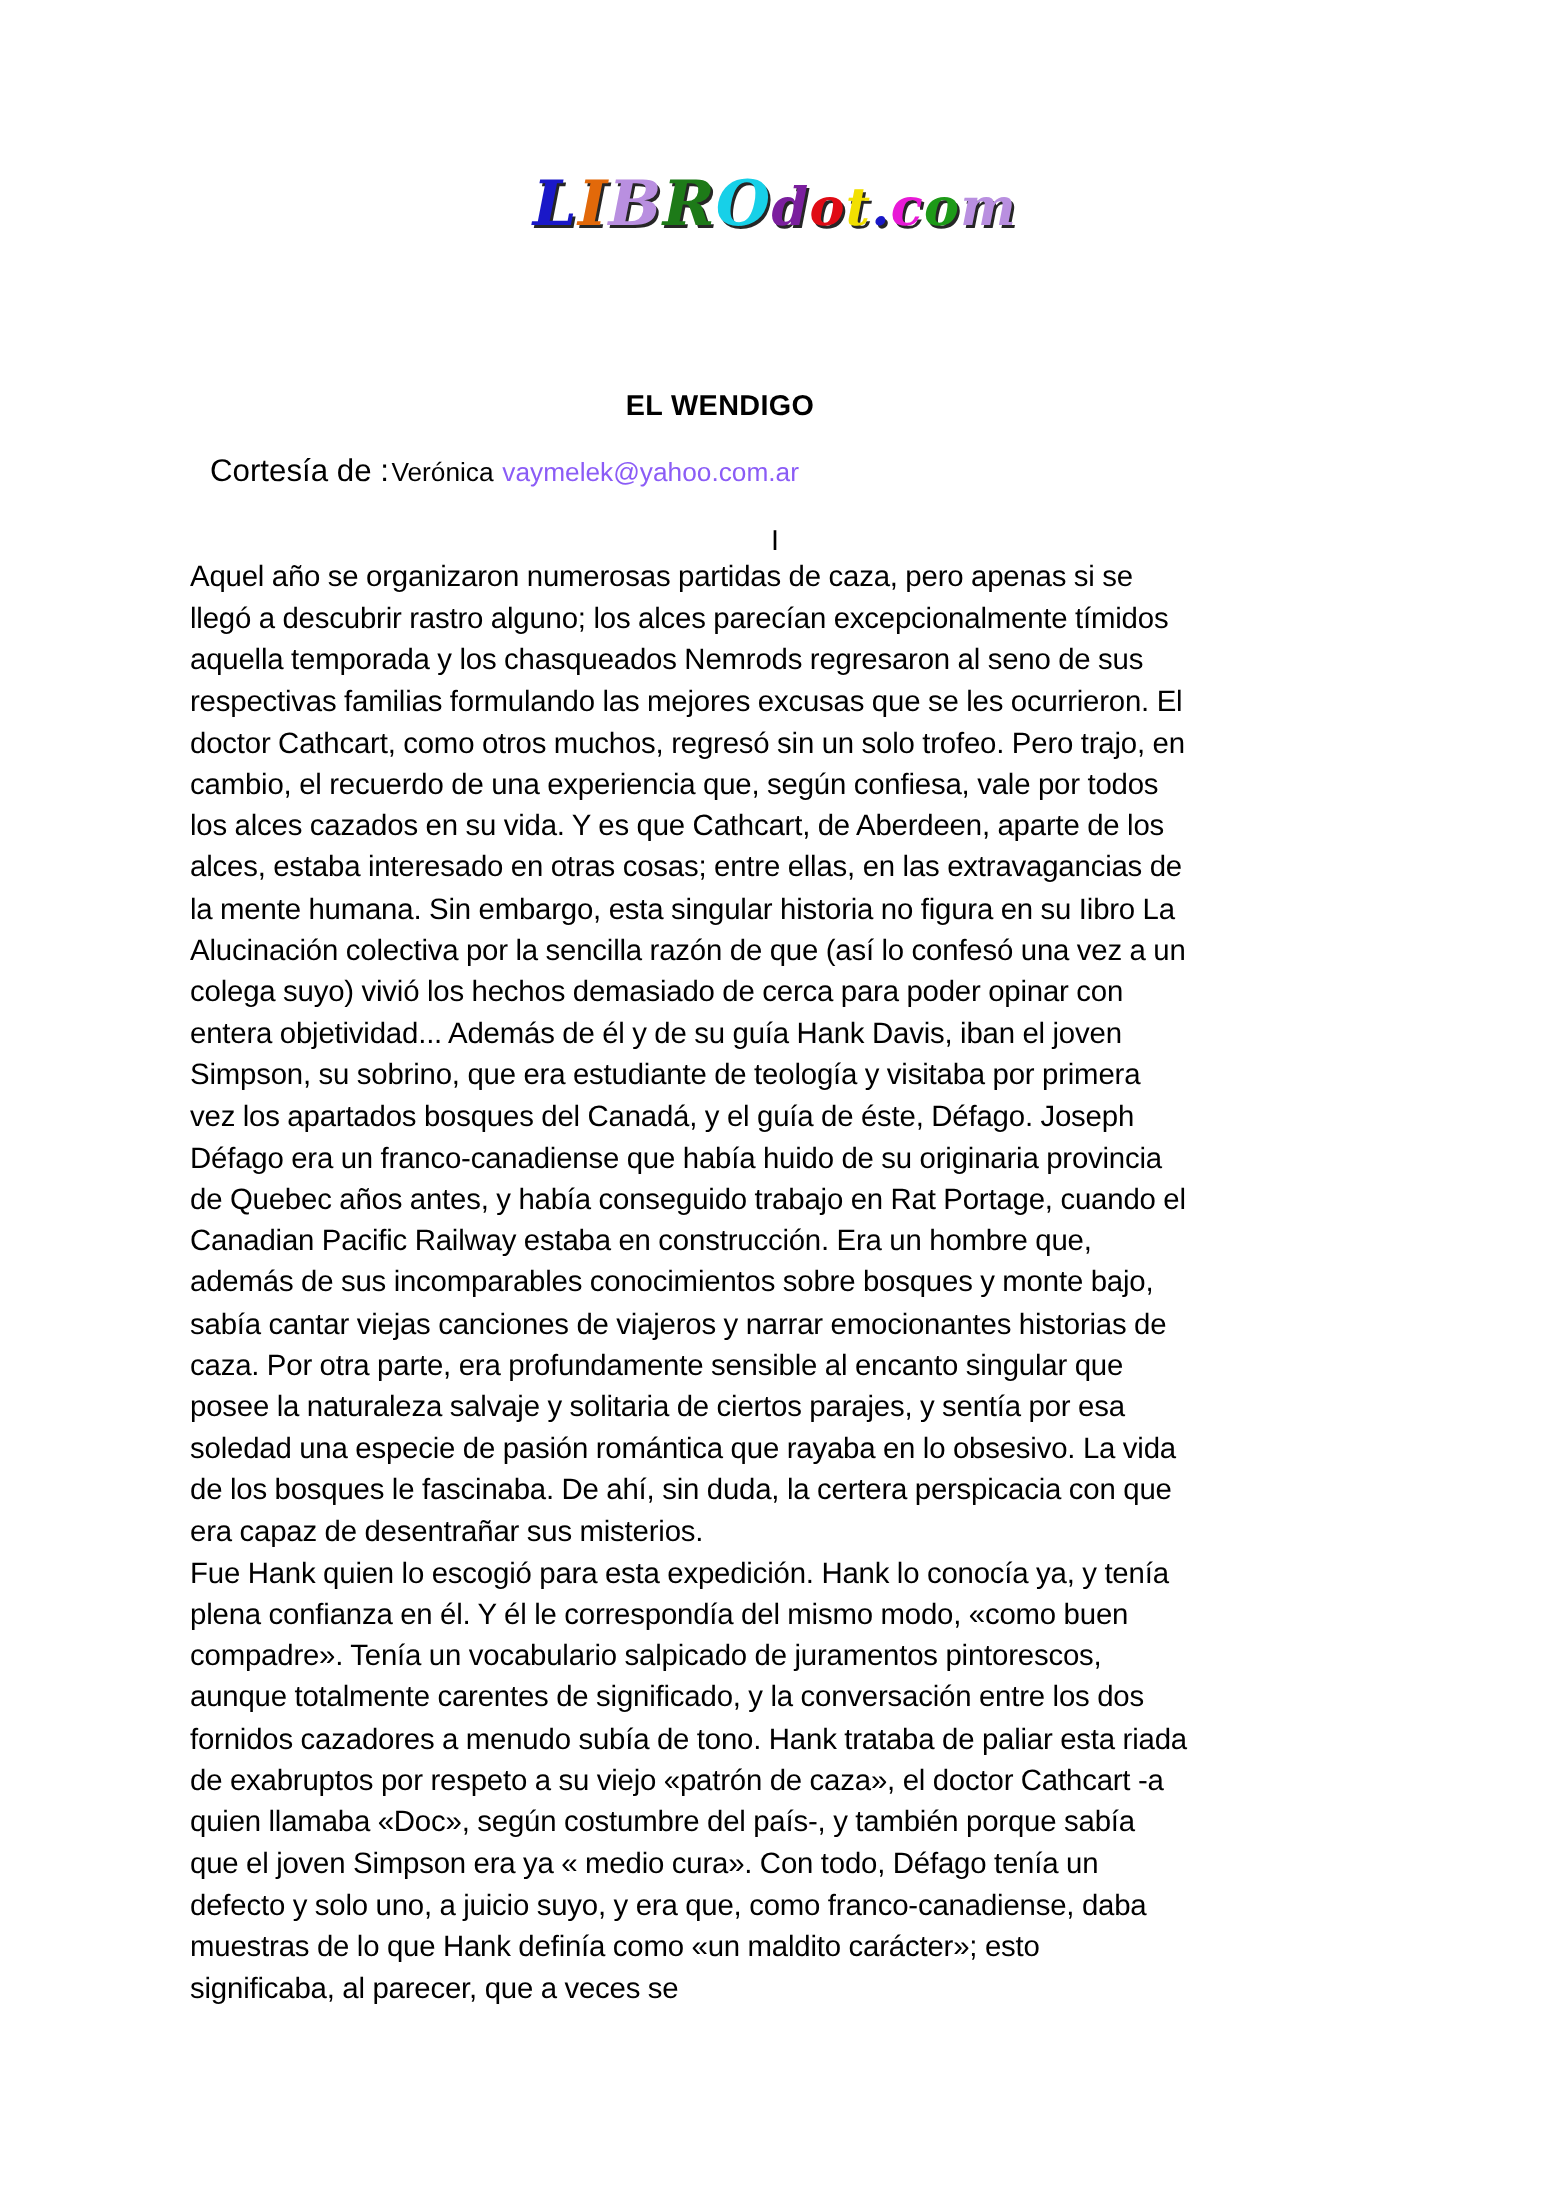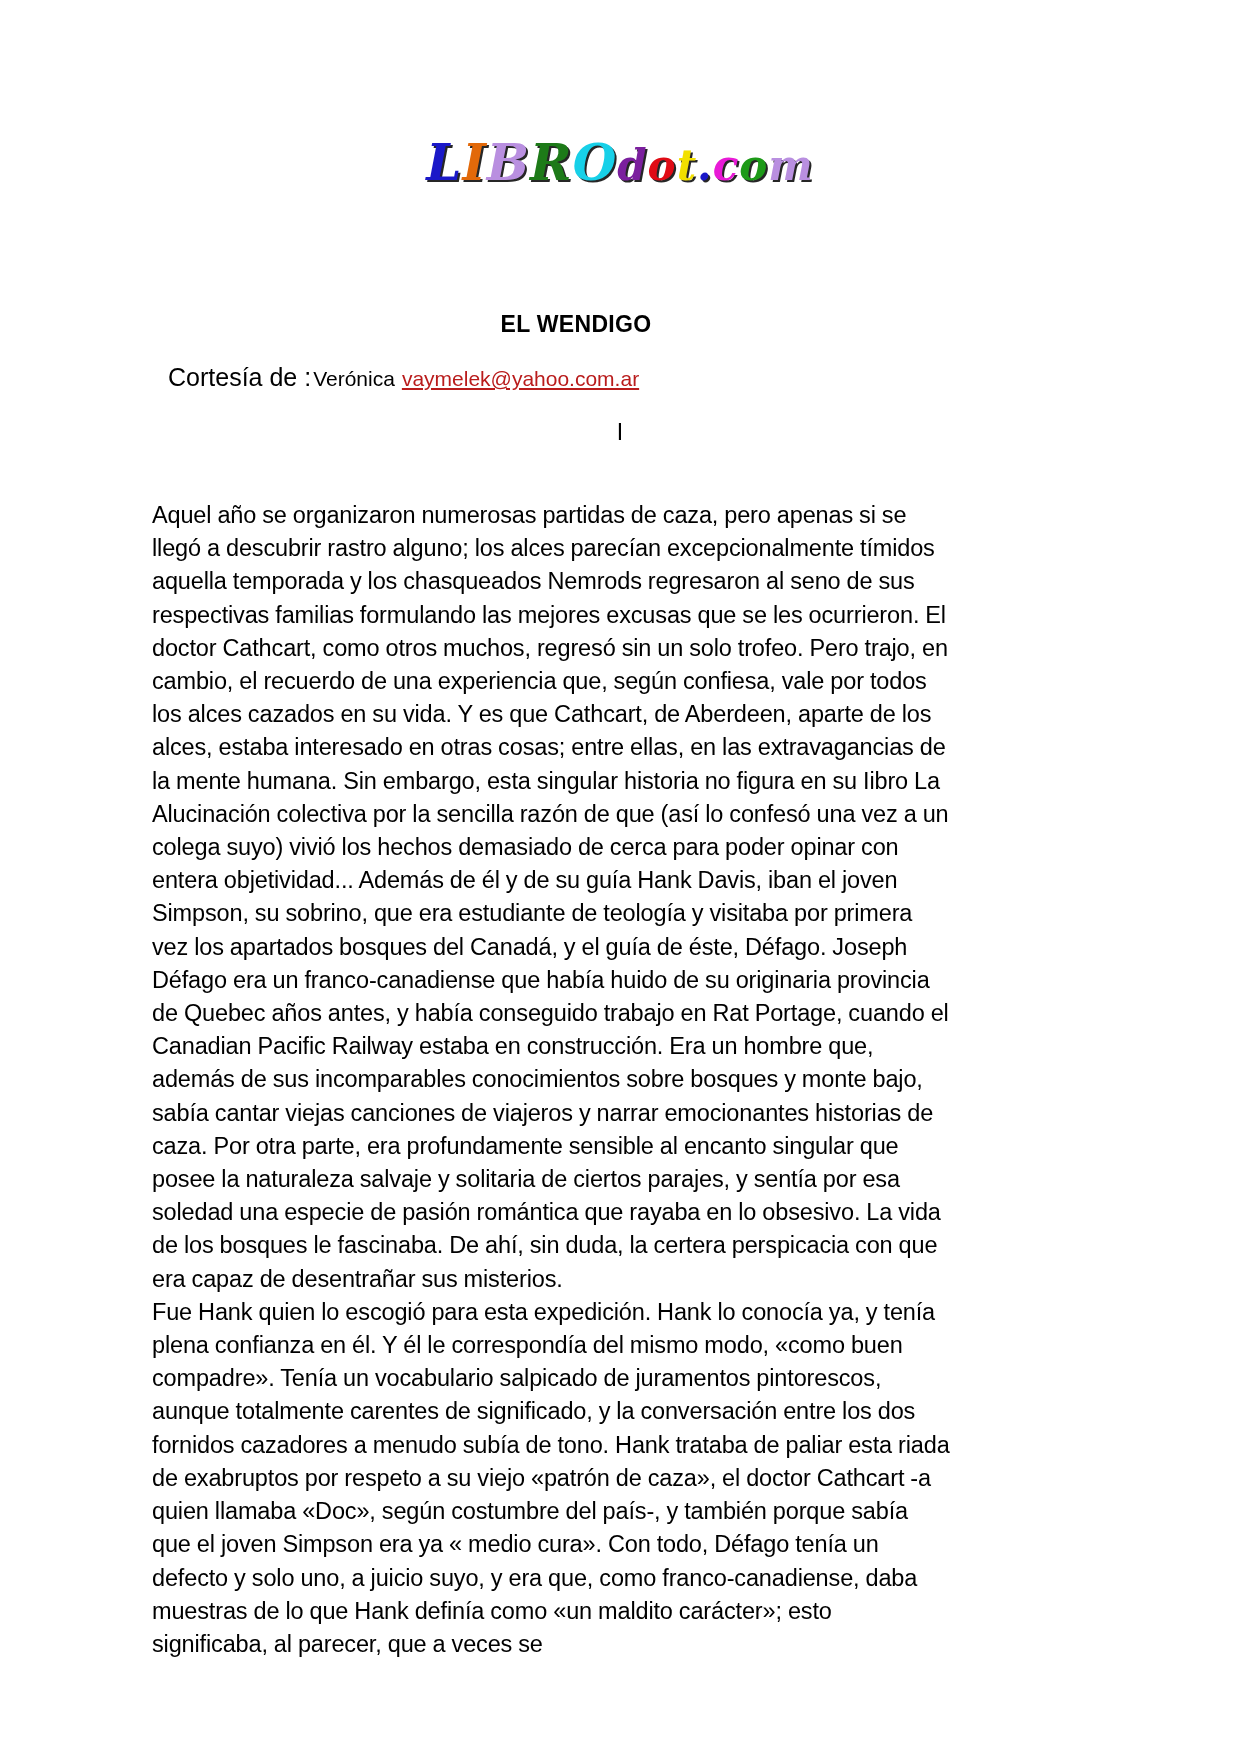--- a/index.html
+++ b/index.html
@@ -85,38 +85,37 @@
   .courtesy .big {
     font-size: 25px;
     font-weight: normal;
     text-align: right;
   }
   .courtesy .small {
     font-size: 21px;
   }
   .courtesy .email {
     font-size: 21px;
-    color: #b91c1c;
-    text-decoration: underline;
+    color: #8b5cf6;
   }
 
   
   .section-mark {
     position: absolute;
     top: 419px;
     left: 0;
     width: 1240px;
     text-align: center;
     font-size: 23px;
   }
 
   
   .body-text {
     position: absolute;
-    top: 499px;
+    top: 445px;
     left: 152px;
     width: 800px;
     font-family: "Liberation Sans Narrow", "Liberation Sans", sans-serif;
     font-size: 23.5px;
     line-height: 33.2px;
     text-align: left;
     letter-spacing: -0.15px;
     word-spacing: -0.3px;
   }
   .body-text p {

